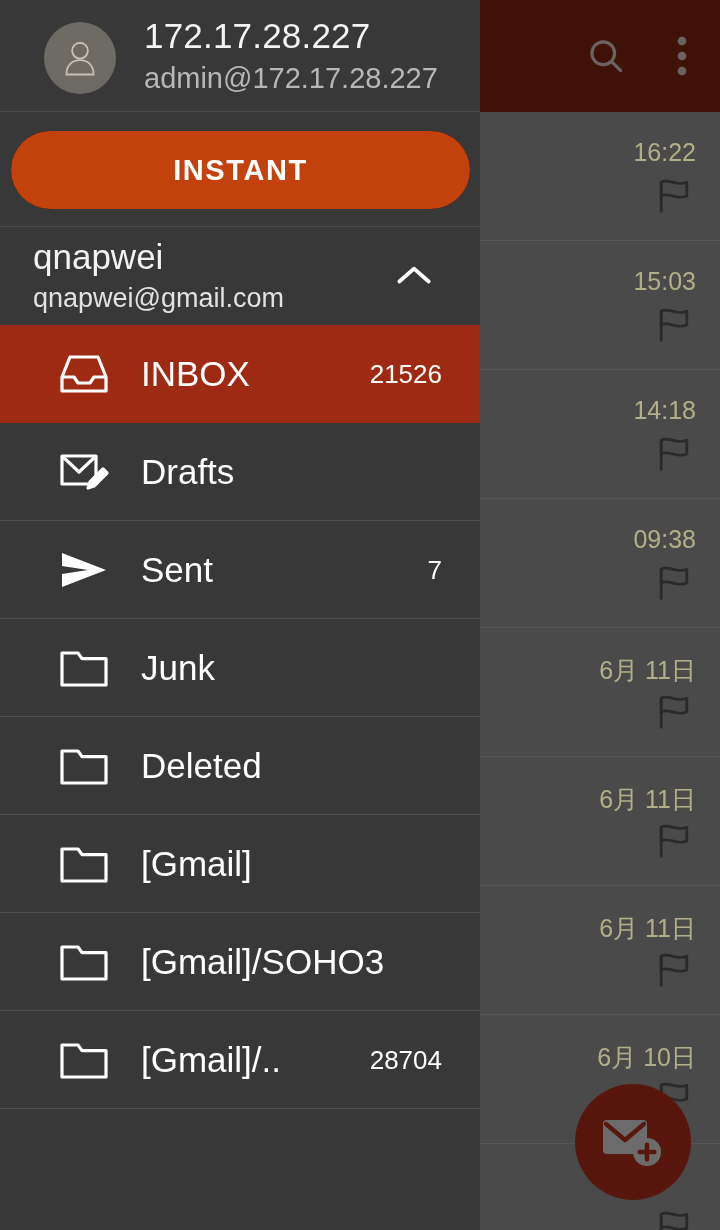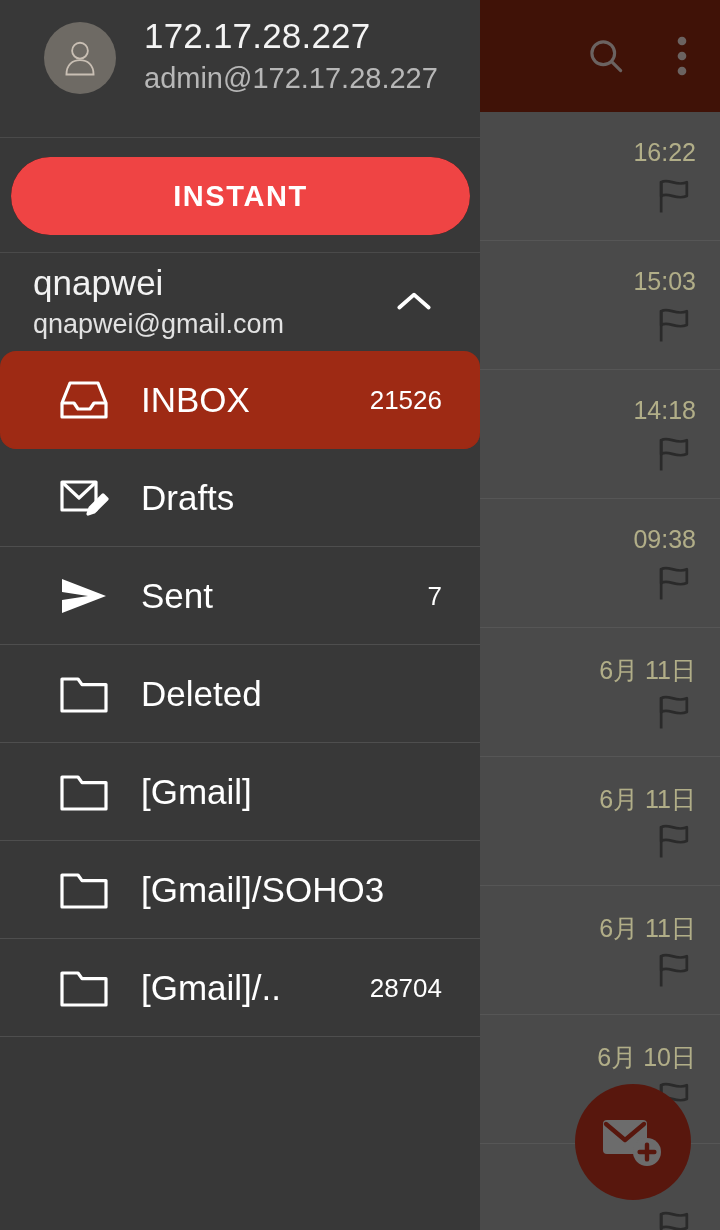--- a/index.html
+++ b/index.html
@@ -107,21 +107,21 @@
   #drawer {
     position: absolute;
     left: 0; top: 0;
     width: 480px;
     height: 1230px;
     background: #383838;
     overflow: hidden;
   }
   .acct-header {
     position: relative;
-    height: 138px;
+    height: 112px;
     border-bottom: 1px solid #4a4a4a;
     box-sizing: border-box;
   }
   .avatar {
     position: absolute;
     left: 44px; top: 22px;
     width: 72px; height: 72px;
     border-radius: 50%;
     background: #6e6a64;
     display: flex;
@@ -168,21 +168,21 @@
     display: flex;
     align-items: center;
     justify-content: center;
     font-size: 29px;
     font-weight: bold;
     letter-spacing: 1.6px;
     border-radius: 39px;
     box-sizing: border-box;
   }
   .seg-btn.active {
-    background: #ef4444;
+    background: #c2410c;
     color: #ffffff;
   }
   .seg-btn.inactive {
     color: #a9a9a9;
   }
 
   
   .folder-acct {
     position: relative;
     height: 98px;
@@ -215,21 +215,20 @@
   }
   .folder-row {
     position: relative;
     height: 98px;
     box-sizing: border-box;
     border-bottom: 1px solid #4e4e4e;
   }
   .folder-row.selected {
     background: #9e2a14;
     border-bottom-color: #9e2a14;
-    border-radius: 16px;
   }
   .folder-icon {
     position: absolute;
     left: 56px; top: 50%;
     transform: translateY(-50%);
     width: 56px; height: 52px;
     display: flex;
     align-items: center;
     justify-content: center;
   }
@@ -457,28 +456,37 @@
       <div class="folder-row">
         <div class="folder-icon">
           <svg width="52" height="42" viewBox="0 0 26 21" fill="#ffffff">
             <path d="M2 2 L24 10.5 L2 19 L2 12.5 L15 10.5 L2 8.5 Z"></path>
           </svg>
         </div>
         <div class="folder-label">Sent</div>
         <div class="folder-count">7</div>
       </div>
 
-
-
       <div class="folder-row">
         <div class="folder-icon">
           <svg width="52" height="42" viewBox="0 0 26 21" fill="none" stroke="#ffffff" stroke-width="1.6" stroke-linejoin="round">
             <path d="M2 19 V3 H10 L12 5.8 H24 V19 Z"></path>
           </svg>
         </div>
+        <div class="folder-label">Junk</div>
+        <div class="folder-count"></div>
+      </div>
+
+
+      <div class="folder-row">
+        <div class="folder-icon">
+          <svg width="52" height="42" viewBox="0 0 26 21" fill="none" stroke="#ffffff" stroke-width="1.6" stroke-linejoin="round">
+            <path d="M2 19 V3 H10 L12 5.8 H24 V19 Z"></path>
+          </svg>
+        </div>
         <div class="folder-label">Deleted</div>
         <div class="folder-count"></div>
       </div>
 
       <div class="folder-row">
         <div class="folder-icon">
           <svg width="52" height="42" viewBox="0 0 26 21" fill="none" stroke="#ffffff" stroke-width="1.6" stroke-linejoin="round">
             <path d="M2 19 V3 H10 L12 5.8 H24 V19 Z"></path>
           </svg>
         </div>

